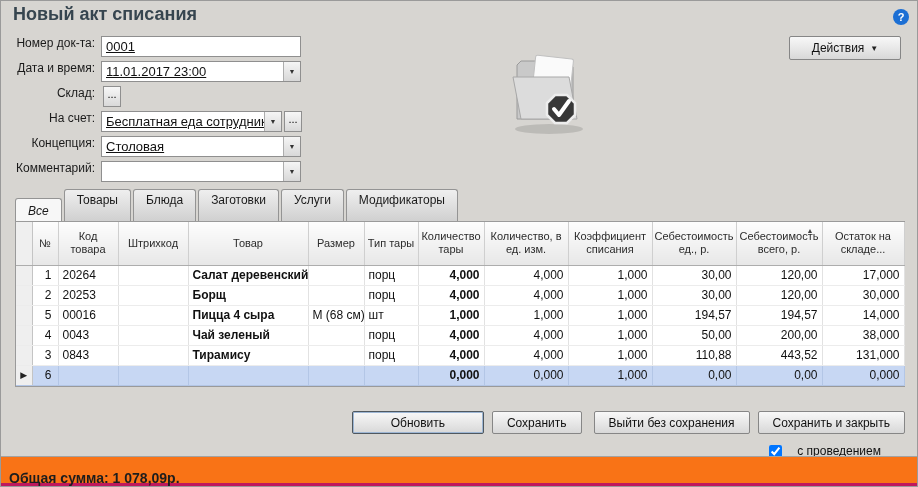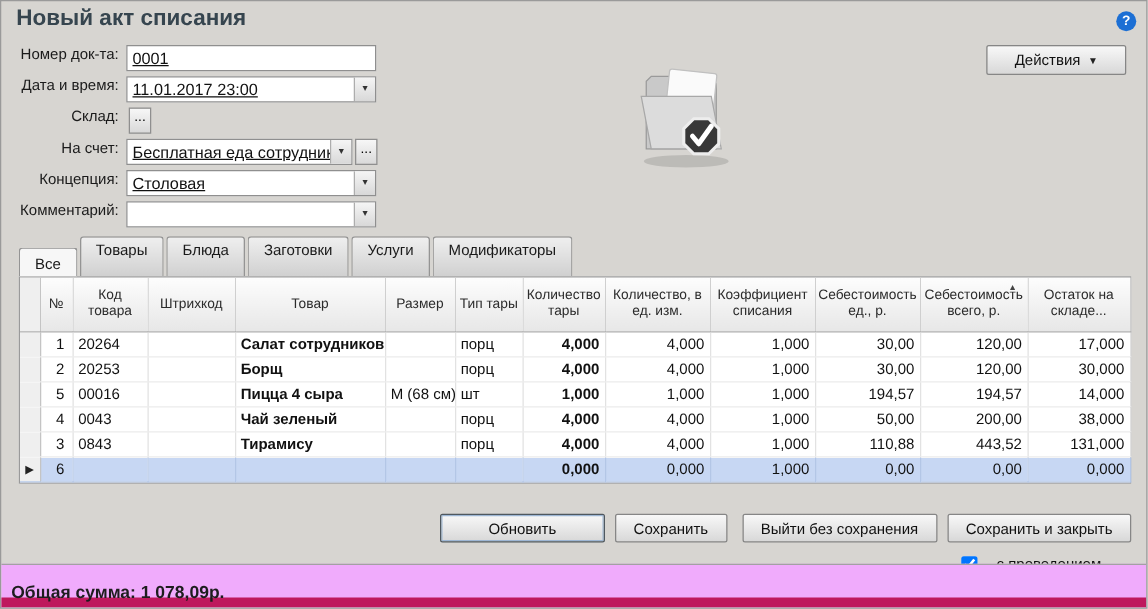--- a/index.html
+++ b/index.html
@@ -55,21 +55,21 @@
   .illustration { position:absolute; left:502px; top:48px; }
 
   
   .tab-bar { position:absolute; left:14px; top:197px; display:flex; align-items:flex-end; height:23px; }
   .tab {
     height:32px; padding:3px 12px 0; margin-right:2px;
     background:linear-gradient(#efefef,#d0d0d0);
     border:1px solid #949494; border-bottom:none; border-radius:3px 3px 0 0;
     font-size:12px; color:#1a1a1a; cursor:pointer; white-space:nowrap;
   }
-  .tab.active { height:23px; padding-top:5px; background:#f7f7f7; position:relative; z-index:2; }
+  .tab.active { height:23px; padding-top:5px; background:#f7f7f7; position:relative; z-index:2;font-style:italic; }
 
   
   .table-wrap {
     position:absolute; left:14px; top:220px; width:890px;
     border:1px solid #9a9a9a; background:#fff;
   }
   table { width:888px; border-collapse:collapse; table-layout:fixed; }
   thead th {
     height:43px; background:linear-gradient(#fdfdfd,#e7e7e7);
     border-right:1px solid #cfcfcf; border-bottom:1px solid #adadad;
@@ -111,21 +111,21 @@
   .btn.focused { min-width:132px; border:1px solid #4f585f; box-shadow:inset 0 0 0 1px #9db6d4; }
 
   .checkbox-row {
     position:absolute; top:443px; right:36px;
     display:flex; align-items:center; gap:15px; font-size:12px; color:#111;
   }
   .checkbox-row input { width:13px; height:13px; }
 
   .statusbar {
     position:absolute; left:0; bottom:0; width:100%; height:26px;
-    background:#f0abfc; border-top:1px solid #a2a2a2; border-bottom:8px solid #be185d;
+    background:#f97316; border-top:1px solid #a2a2a2; border-bottom:3px solid #be185d;
     font-size:14px; font-weight:bold; color:#1d1d1d; padding:13px 8px;
   }
 </style>
 </head>
 <body>
 
 <div class="window">
 
   <div class="page-title">Новый акт списания</div>
   <div class="help-icon">?</div>
@@ -237,21 +237,21 @@
             <th><span class="col-label">Остаток на
 складе...</span></th>
           </tr>
         </thead>
       <tbody>
           <tr>
             <td class="gutter"></td>
             <td class="col-num">1</td>
             <td class="col-code">20264</td>
             <td class="col-barcode"></td>
-            <td class="col-product">Салат сотрудников</td>
+            <td class="col-product">Салат деревенский</td>
             <td class="col-size"></td>
             <td class="col-container">порц</td>
             <td class="col-qty_tare">4,000</td>
             <td class="col-qty_units">4,000</td>
             <td class="col-coeff">1,000</td>
             <td class="col-cost_unit">30,00</td>
             <td class="col-cost_total">120,00</td>
             <td class="col-stock">17,000</td>
           </tr>
           <tr>

